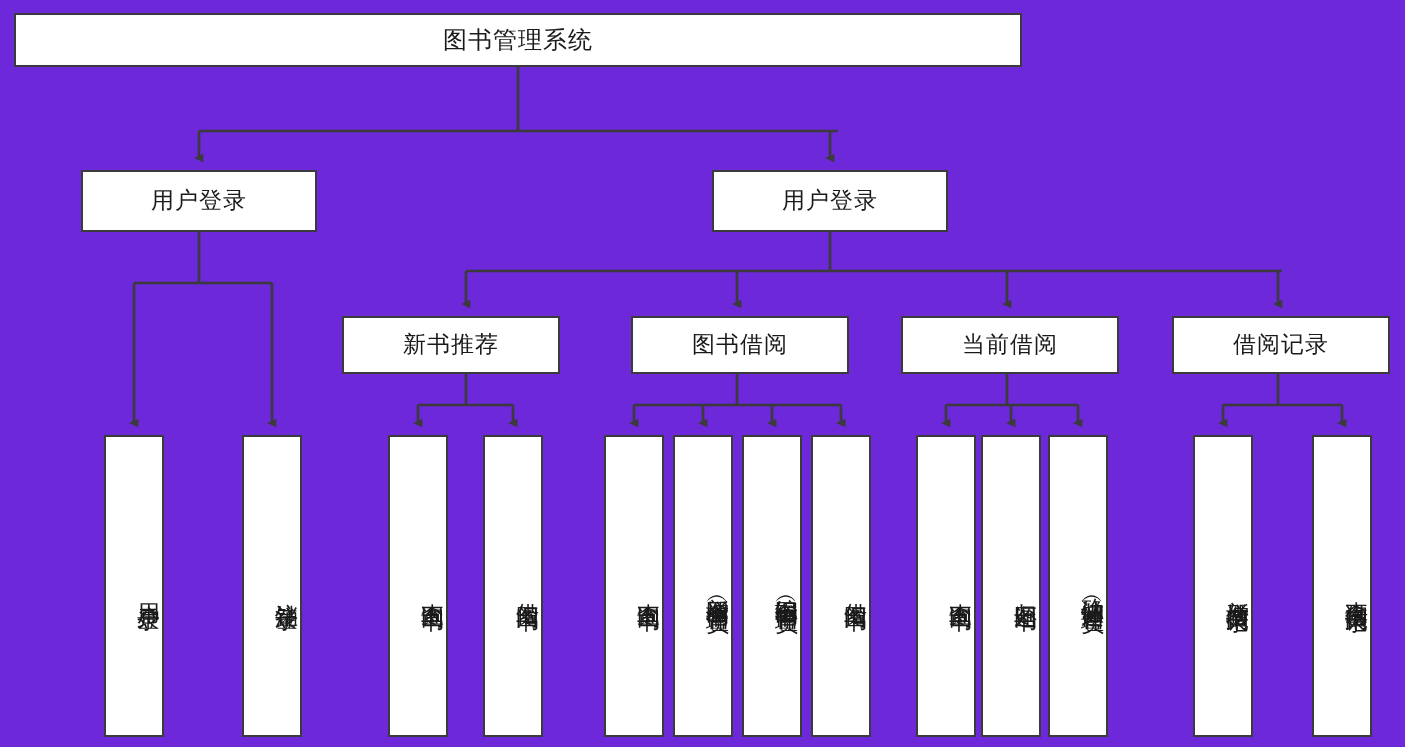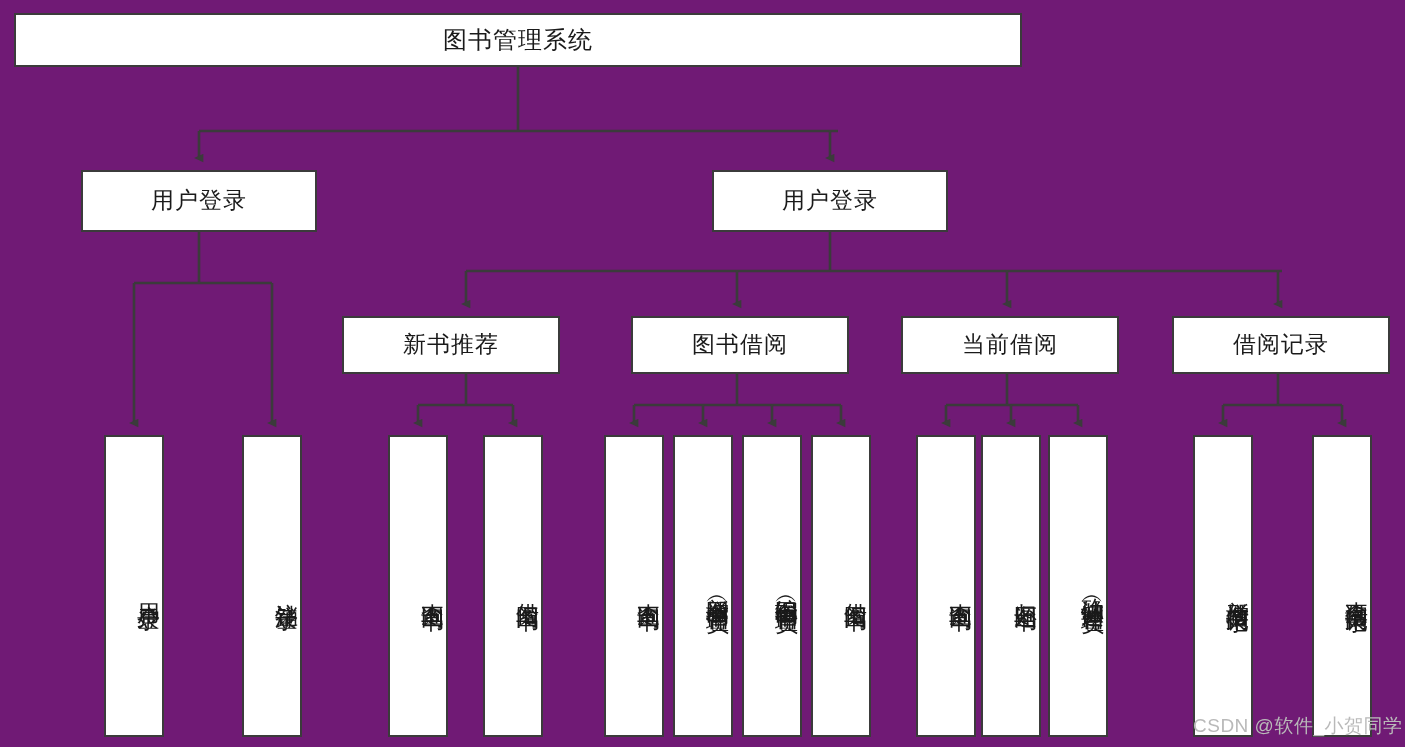--- a/index.html
+++ b/index.html
@@ -8,21 +8,21 @@
     padding: 0;
     background: #ffffff;
   }
   body {
     font-family: "Liberation Sans", "DejaVu Sans", sans-serif;
   }
   #diagram-root {
     position: relative;
     width: 1405px;
     height: 747px;
-    background: #701a75;
+    background: #6d28d9;
     overflow: hidden;
   }
   #edges-layer {
     position: absolute;
     left: 0;
     top: 0;
     width: 1405px;
     height: 747px;
     pointer-events: none;
   }
@@ -186,15 +186,14 @@
     <span>确认归还（管理员）</span>
   </div>
 
   <div class="node node-v" style="left:1193px; top:435px; width:60px; height:302px;">
     <span>新增借阅记录</span>
   </div>
   <div class="node node-v" style="left:1312px; top:435px; width:60px; height:302px;">
     <span>查询借阅记录</span>
   </div>
 
-  <div class="watermark" style="left:1193px; top:713px;">CSDN @软件_小贺同学</div>
 
 </div>
 
 </body></html>

